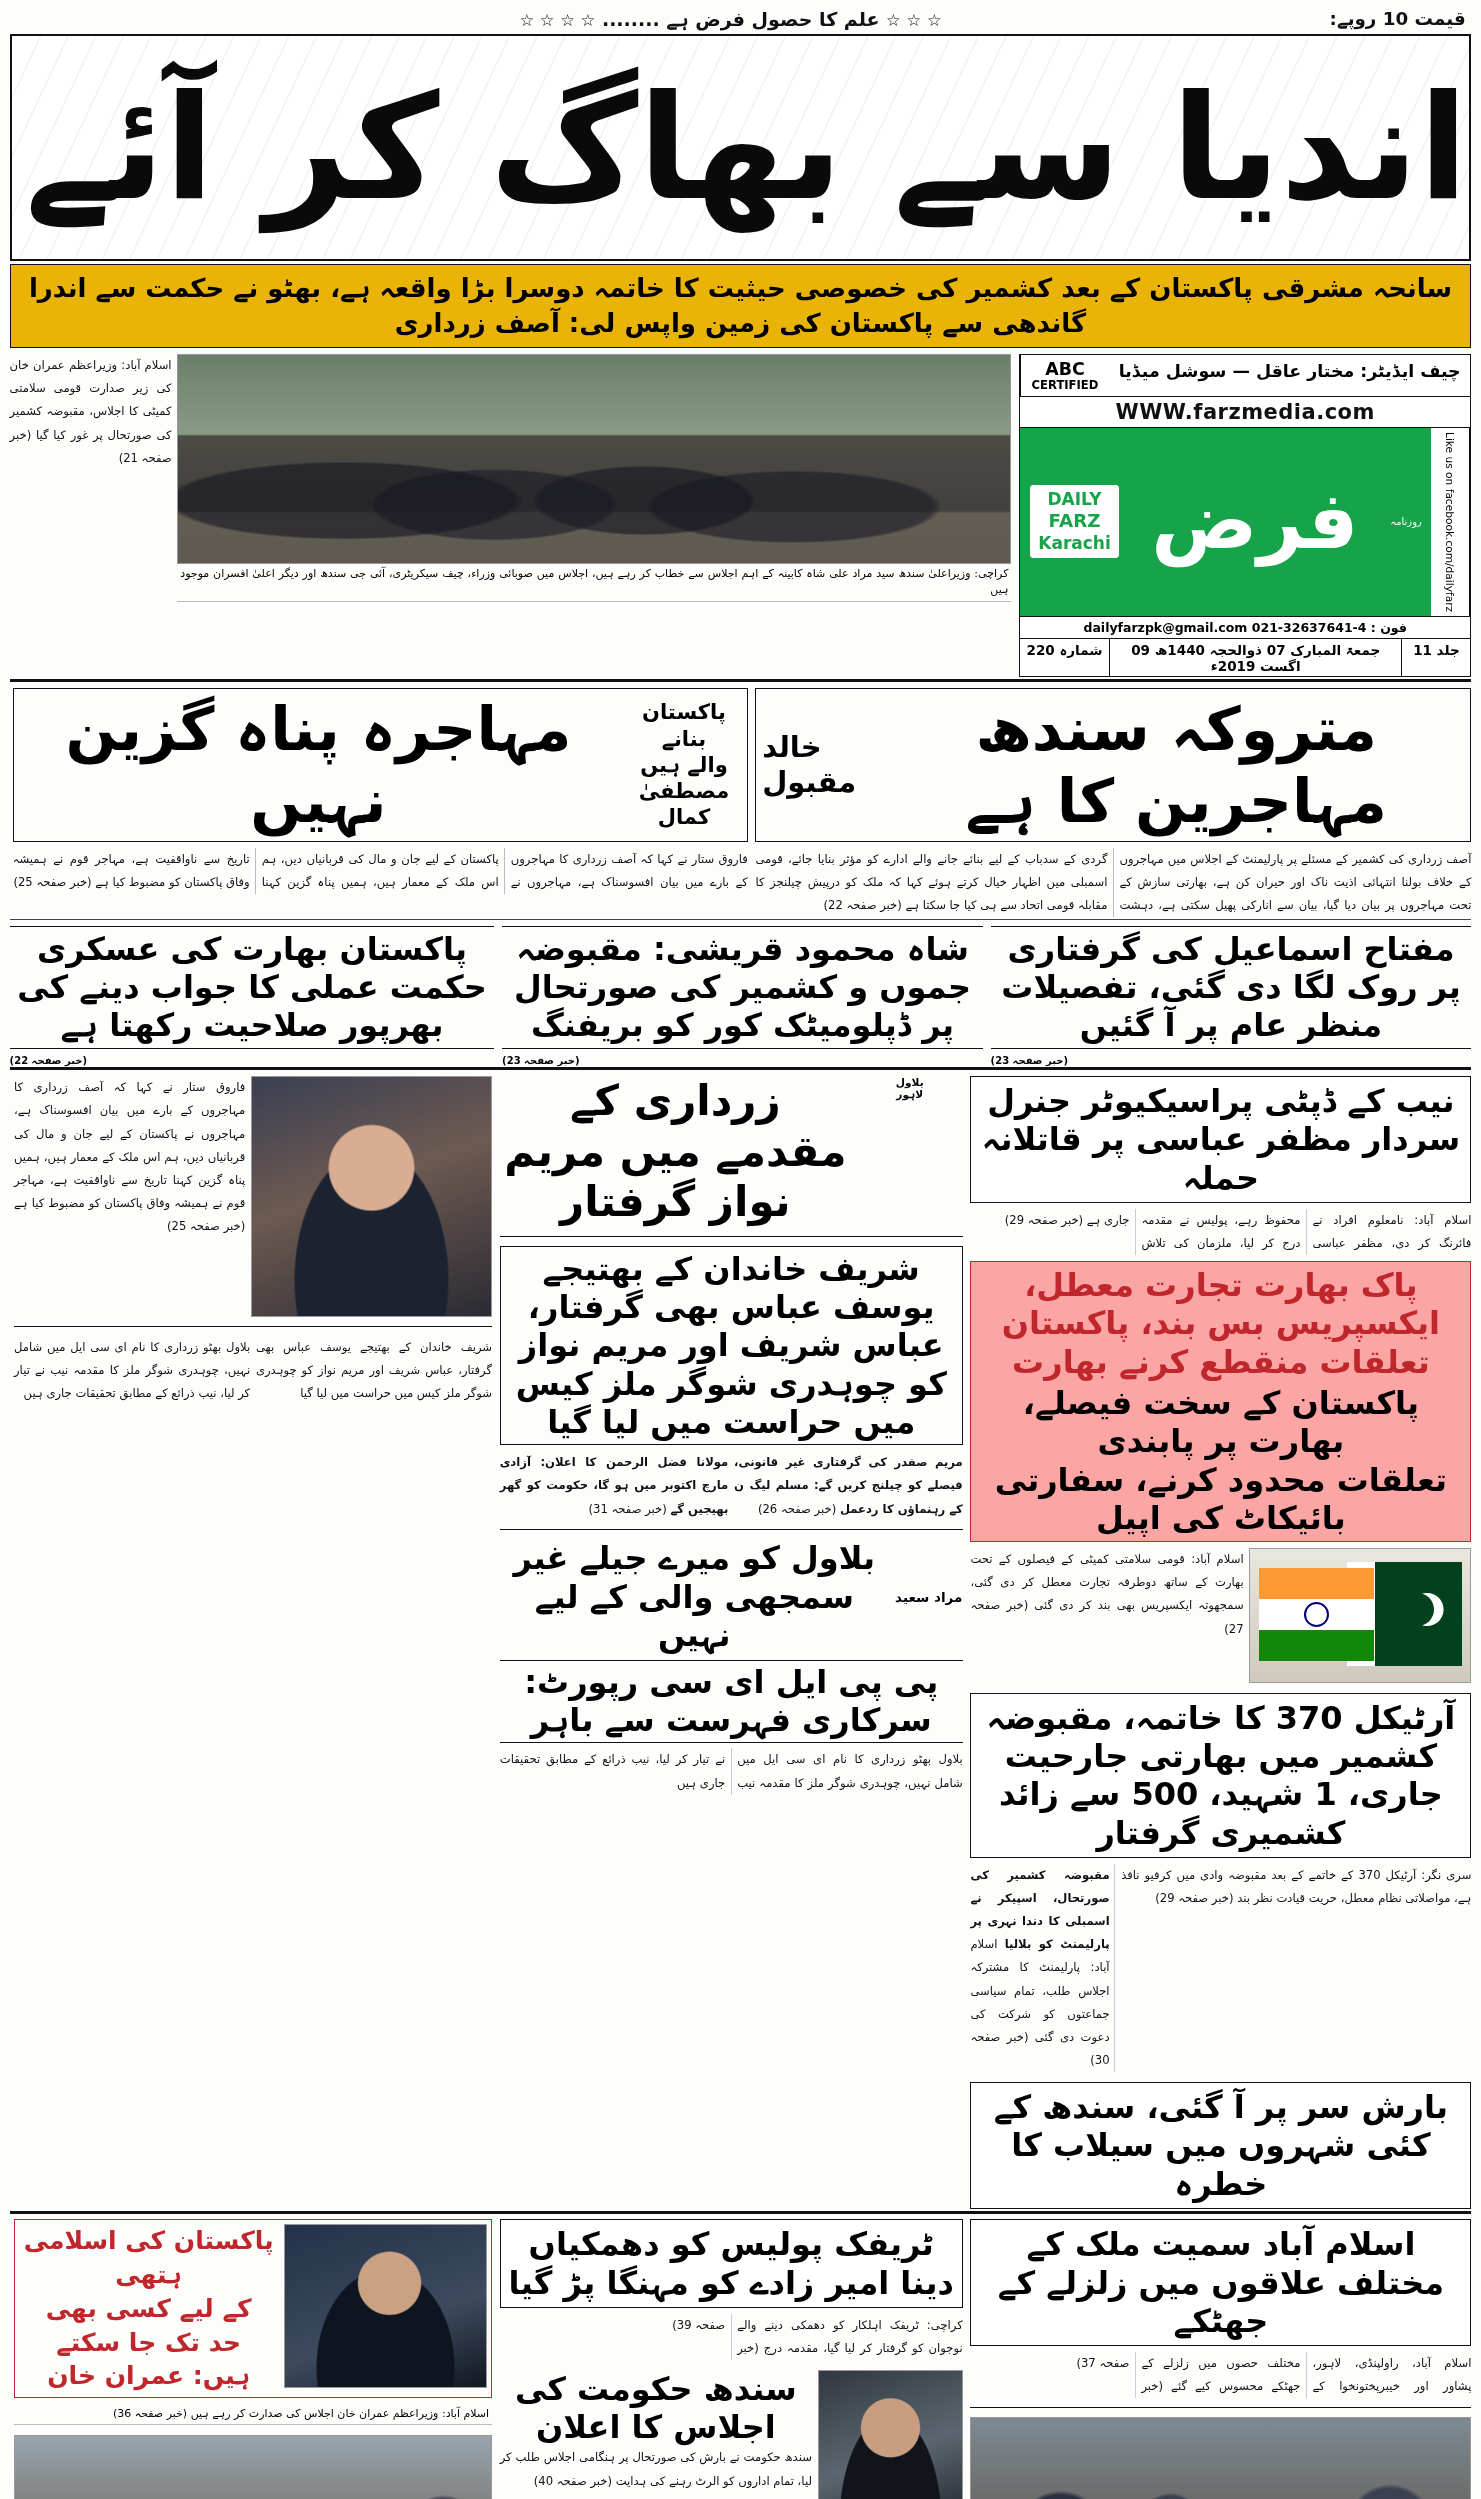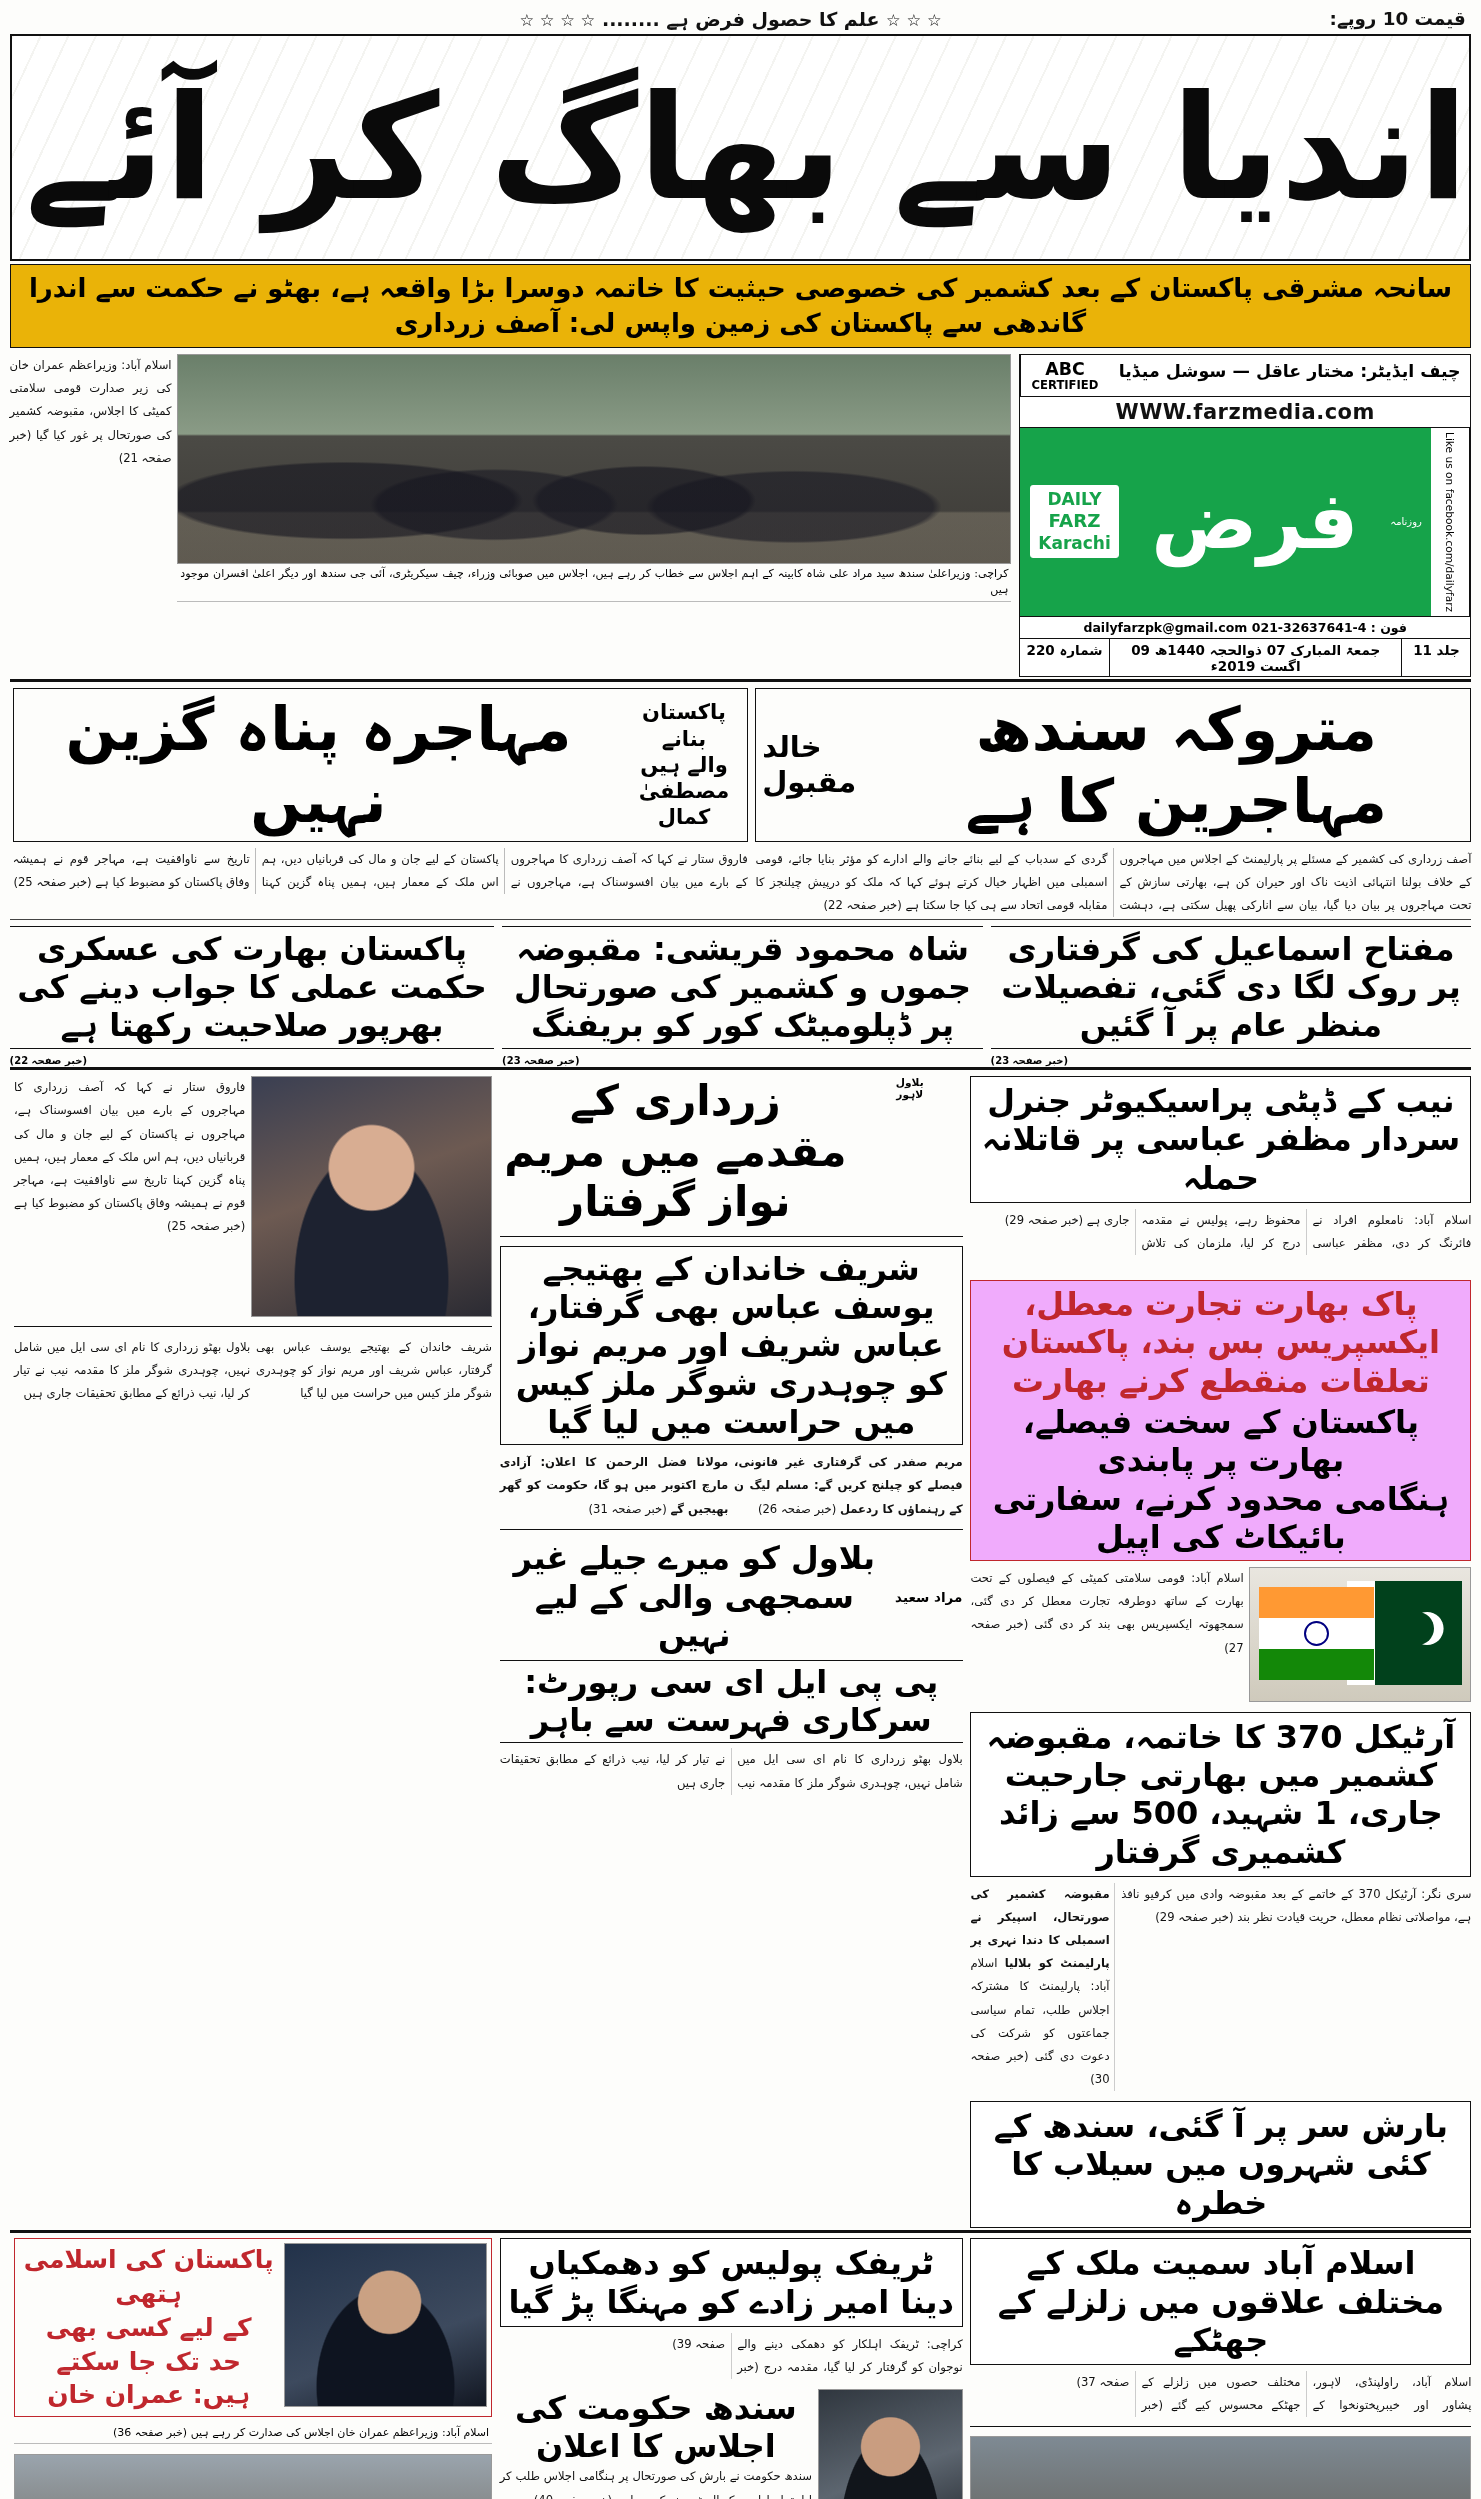--- a/index.html
+++ b/index.html
@@ -110,21 +110,21 @@
   .hl-md{font-size:32px;}
   .hl-sm{font-size:32px;}
   .boxed{border:1.9px solid #111; padding:4.8px 5.8px; background:#fff;}
   .divider{border-top:1.9px solid #111;margin:2.9px 0;}
 
   .urdu-col{
     font-size:11.6px; line-height:2.0; text-align:justify;
     direction:rtl; color:#111;
   }
   .tag{font-size:10.6px;font-weight:bold;}
-  .redbox{border:1.9px solid #c0272d;background:#f0abfc;margin-top:19px;}
+  .redbox{border:1.9px solid #c0272d;background:#fca5a5;}
   .redtext{color:#c0272d;font-weight:bold;}
   .meta{font-size:10px;font-weight:bold;text-align:left;direction:rtl;}
 
   
   .ph-meeting{
     background:
       linear-gradient(180deg,#6a7f6a 0%, #8a9b86 38%, #4b4a45 39%, #3c3a36 100%);
   }
   .ph-meeting::after{
     content:""; position:absolute; inset:0;
@@ -305,21 +305,21 @@
 
     <div class="col c-right" style="width:501px">
       <div class="boxed">
         <div class="hl hl-md">نیب کے ڈپٹی پراسیکیوٹر جنرل سردار مظفر عباسی پر قاتلانہ حملہ</div>
       </div>
       <div class="urdu-col" style="columns:3;column-rule:1px solid #ccc">اسلام آباد: نامعلوم افراد نے فائرنگ کر دی، مظفر عباسی محفوظ رہے، پولیس نے مقدمہ درج کر لیا، ملزمان کی تلاش جاری ہے (خبر صفحہ 29)</div>
 
       <div class="redbox" style="padding:3.9px 5.8px">
         <div class="hl hl-md redtext">پاک بھارت تجارت معطل، ایکسپریس بس بند، پاکستان تعلقات منقطع کرنے بھارت</div>
         <div class="hl hl-sm" style="margin-top:2.9px">پاکستان کے سخت فیصلے، بھارت پر پابندی</div>
-        <div class="hl hl-sm">ہنگامی محدود کرنے، سفارتی بائیکاٹ کی اپیل</div>
+        <div class="hl hl-sm">تعلقات محدود کرنے، سفارتی بائیکاٹ کی اپیل</div>
       </div>
       <div style="display:flex;gap:5.8px">
         <div class="photo ph-flags" style="width:222px;height:135px;position:relative">
           <div class="flag pk">
             <div class="white"></div>
               <div class="moon"></div>
           </div>
           <div class="flag in">
             <div class="chakra"></div>
           </div>

